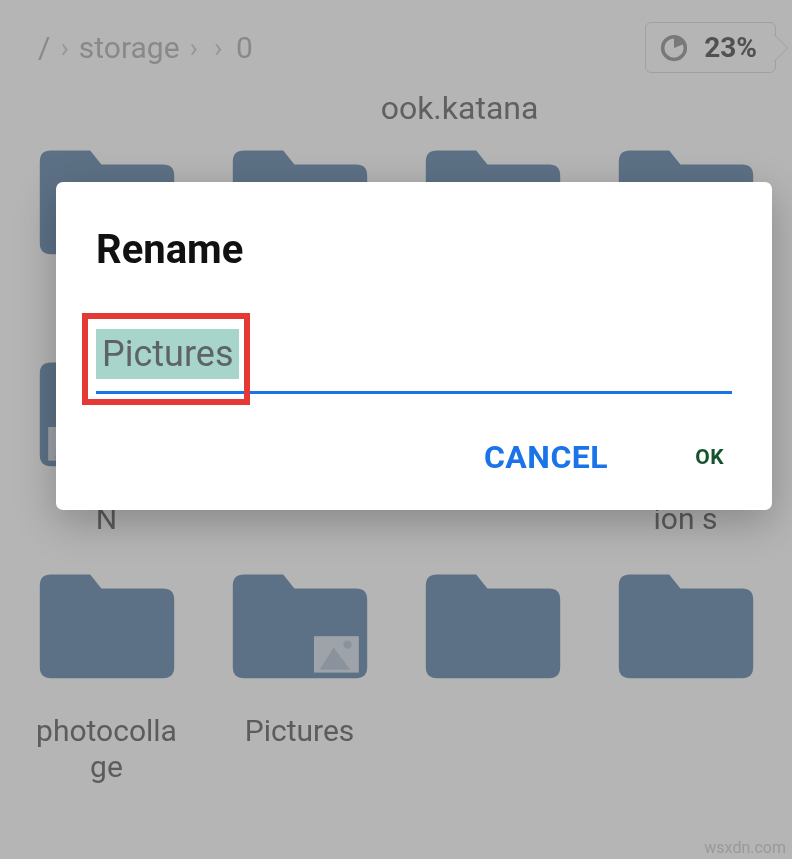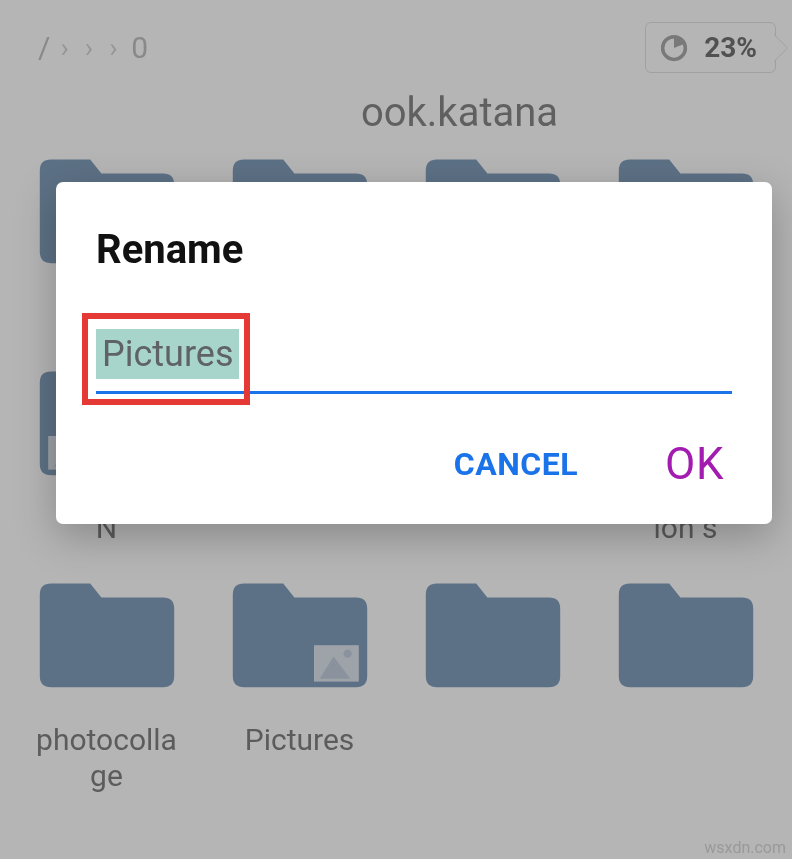--- a/index.html
+++ b/index.html
@@ -13,50 +13,51 @@
     .bc-sep { color: #bdbdbd; font-size: 28px; margin: 0 6px; }
     .bc-seg { color: #9e9e9e; }
     .bc-last { color: #9e9e9e; min-width: 24px; text-align: center; }
     
     .storage-chip { display: flex; align-items: center; gap: 16px; border: 1px solid #d0d0d0; border-radius: 6px; padding: 8px 18px 8px 14px; background: #fff; position: relative; }
     .storage-chip::after { content: ""; position: absolute; right: -12px; top: 50%; width: 0; height: 0; border-top: 14px solid transparent; border-bottom: 14px solid transparent; border-left: 14px solid #fff; transform: translateY(-50%); filter: drop-shadow(1px 0 0 #d0d0d0); }
     .pie-icon { width: 28px; height: 28px; }
     .storage-pct { font-weight: 700; font-size: 28px; color: #222; }
     
     
-    .partial-label { text-align: center; color: #444; font-size: 40px; margin-top: -6px; margin-bottom: 4px; padding-left: 100px; margin-left: 27px; }
+    .partial-label { text-align: center; color: #444; font-size: 32px; margin-top: -6px; margin-bottom: 4px; padding-left: 100px; margin-left: 27px; }
     
     
     .grid { display: grid; grid-template-columns: repeat(4, 1fr); gap: 28px 20px; padding: 10px 20px 0 20px; }
     .folder-item { display: flex; flex-direction: column; align-items: center; gap: 28px; }
     .folder-icon-wrap { width: 150px; height: 120px; display: flex; align-items: center; justify-content: center; }
     .folder-label { font-size: 30px; color: #3a3a3a; text-align: center; line-height: 1.2; max-width: 170px; word-break: break-word; }
     
     
     .overlay { position: absolute; inset: 0; background: rgba(120,120,120,0.55); }
     .dialog { position: absolute; left: 56px; right: 20px; top: 182px; background: #fff; border-radius: 7px; padding: 44px 40px 34px 40px; box-shadow: 0 12px 40px rgba(0,0,0,0.25); }
     .dialog-title { font-weight: 700; font-size: 40px; color: #111; margin-bottom: 56px; }
     .input-row { border-bottom: 3px solid #1a73e8; padding-bottom: 12px; margin-bottom: 44px; position: relative; }
     .input-text { font-size: 36px; color: #5f6368; background: #a8d5cb; padding: 4px 6px; display: inline-block; }
     .highlight-box { position: absolute; left: -14px; top: -16px; width: 168px; height: 92px; border: 6px solid #e53935; pointer-events: none; }
     .dialog-actions { display: flex; justify-content: flex-end; gap: 87px; padding-right: 8px; }
     .btn-cancel { color: #1a73e8; font-weight: 700; font-size: 32px; background: none; border: none; letter-spacing: 0.5px; }
-    .btn-ok { color: #a21caf; font-weight: 400; font-size: 44px; background: none; border: none; letter-spacing: 0.5px; }
+    .btn-ok { color: #14532d; font-weight: 700; font-size: 21px; background: none; border: none; letter-spacing: 0.5px; }
     
     .watermark { position: absolute; right: 6px; bottom: 2px; font-size: 16px; color: #999; }
   </style>
 </head>
 <body>
 
 <div class="page">
 
   <div class="header">
     <div class="breadcrumb">
       <span class="bc-seg">/</span>
       <span class="bc-sep">›</span>
+      <span class="bc-seg">storage</span>
       <span class="bc-sep">›</span>
       <span class="bc-sep">›</span>
       <span class="bc-last">0</span>
     </div>
     <div class="storage-chip">
       <svg class="pie-icon" viewBox="0 0 32 32">
         <circle cx="16" cy="16" r="13" fill="none" stroke="#7a7a7a" stroke-width="4"></circle>
         <path d="M16 3 A13 13 0 0 1 28.2 11 L16 16 Z" fill="#7a7a7a"></path>
       </svg>
       <span class="storage-pct">23%</span>

